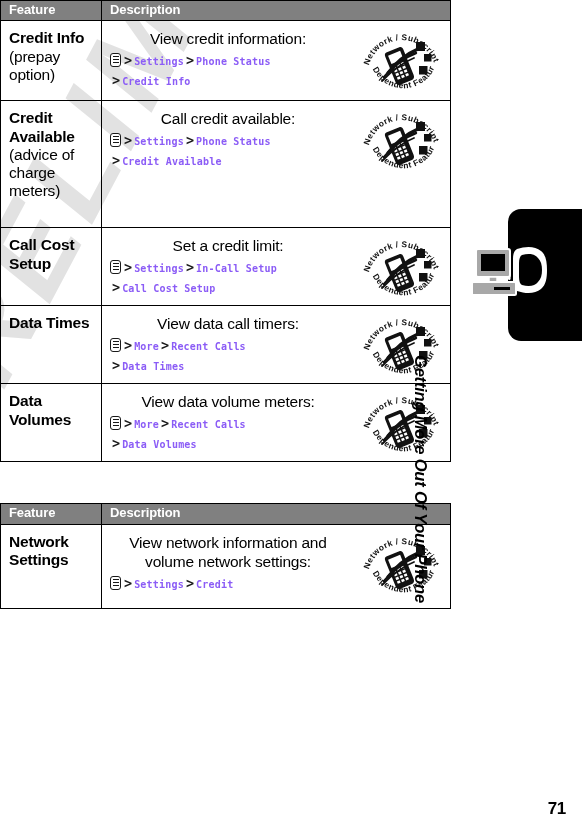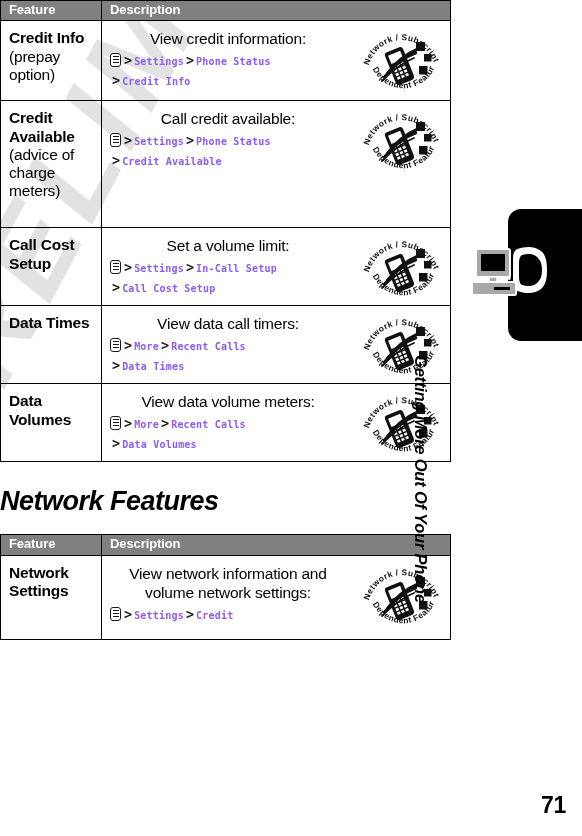--- a/index.html
+++ b/index.html
@@ -193,21 +193,21 @@
     transform-origin: 0 0;
     white-space: nowrap;
     z-index: 3;
   }
 
   
   #page-number {
     position: absolute;
     right: 16px;
     bottom: 17px;
-    font-size: 23px;
+    font-size: 17px;
     font-weight: bold;
     letter-spacing: -0.3px;
     z-index: 3;
   }
 
   .spacer-24 { height: 24px; }
   .spacer-18 { height: 17px; }
 </style>
 </head>
 <body>
@@ -322,21 +322,21 @@
       <rect x="58" y="17" width="9" height="9" fill="#111111"></rect>
       <rect x="66" y="29" width="7.5" height="7.5" fill="#111111"></rect>
       <rect x="61" y="41" width="8.5" height="8.5" fill="#111111"></rect>
     </svg>
   </span>
           </td>
         </tr>
         <tr style="height: 78px;">
           <td class="feature-cell"><span class="f-name">Call Cost Setup</span></td>
           <td class="desc-cell">
-            <span class="desc-text">Set a volume limit:</span>
+            <span class="desc-text">Set a credit limit:</span>
             <span class="path-line"><span class="menu-glyph"><i></i><i></i><i></i></span><span class="gt">&gt;</span><span class="mono">Settings</span><span class="gt">&gt;</span><span class="mono">In-Call Setup</span></span>
             <span class="path-line"><span class="gt">&gt;</span><span class="mono">Call Cost Setup</span></span>
             <span class="badge">
     <svg viewBox="0 0 86 76" width="86" height="76" xmlns="http://www.w3.org/2000/svg">
       <defs>
         <path id="arcTop" d="M 10 46 A 34 34 0 0 1 76 38" fill="none"></path>
         <path id="arcBot" d="M 12 36 A 34 34 0 0 0 76 44" fill="none"></path>
       </defs>
       <text font-family="'Liberation Sans', sans-serif" font-size="8.4" font-weight="bold" fill="#111111" letter-spacing="0.4">
         <textPath href="#arcTop" startOffset="6%" class="badge-top-text">Network / Subscription</textPath>
@@ -471,21 +471,20 @@
       <rect x="61" y="41" width="8.5" height="8.5" fill="#111111"></rect>
     </svg>
   </span>
           </td>
         </tr>
       </tbody>
   </table>
 
   <div class="spacer-24"></div>
 
-  <h2 class="section-heading">Network Features</h2>
 
   <div class="spacer-18"></div>
 
   <table class="feature-table">
     <colgroup>
         <col class="c-feature">
         <col class="c-desc">
       </colgroup>
     <thead>
       <tr>

